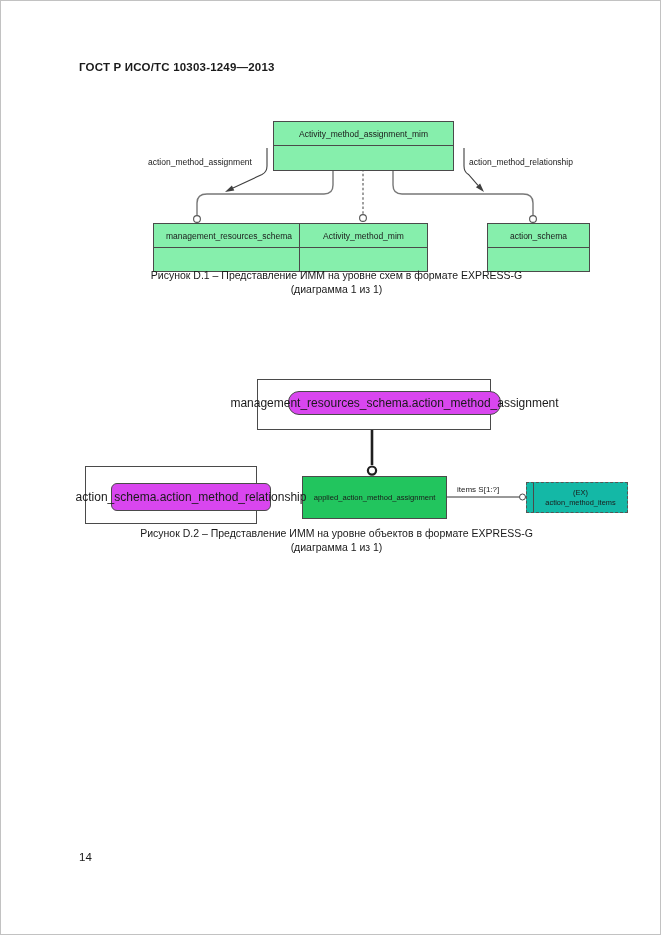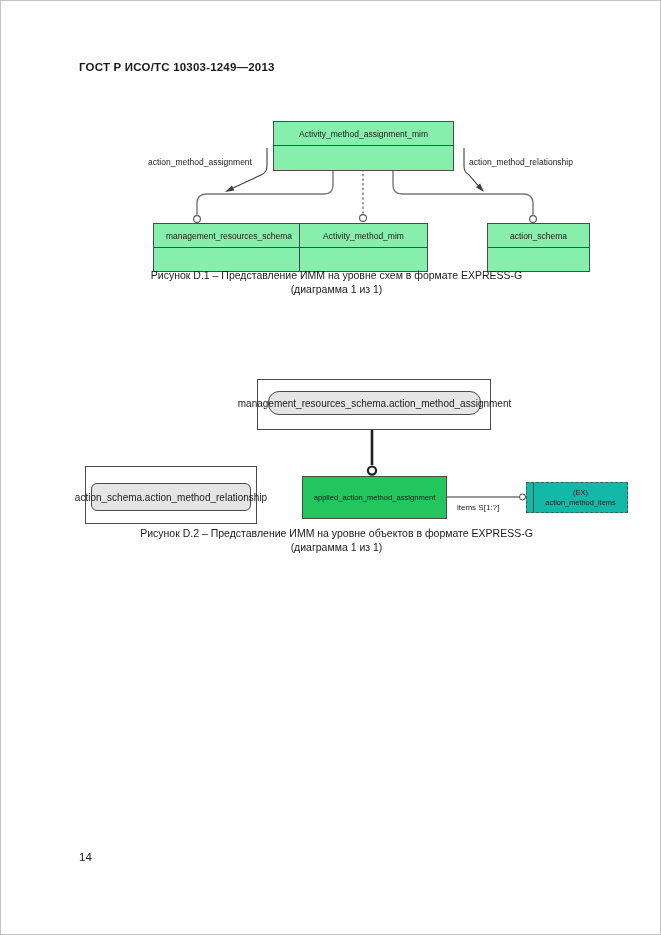--- a/index.html
+++ b/index.html
@@ -16,22 +16,22 @@
   .ebox{position:absolute;background:#86efac;border:1.2px solid #4a4a4a;z-index:2;}
   .ebox .cap{height:23px;border-bottom:1.2px solid #4a4a4a;display:flex;align-items:center;justify-content:center;
              font-size:8.5px;white-space:nowrap;}
   
   .rel-label{position:absolute;font-size:8.5px;white-space:nowrap;z-index:3;}
   
   .caption{position:absolute;left:10px;width:651px;text-align:center;font-size:10.5px;line-height:13.5px;z-index:3;}
 
   
   .orect{position:absolute;background:#fff;border:1.1px solid #4a4a4a;z-index:2;}
-  .stadium{position:absolute;background:#e5e5e5;border:1px solid #4a4a4a;display:flex;align-items:center;justify-content:center;
-           font-size:10px;white-space:nowrap;z-index:3;}
+  .stadium{position:absolute;background:#d946ef;border:1px solid #4a4a4a;display:flex;align-items:center;justify-content:center;
+           font-size:12px;white-space:nowrap;z-index:3;margin-left:20px;}
   .plainbox{position:absolute;background:#22c55e;border:1.2px solid #4a4a4a;display:flex;align-items:center;justify-content:center;
            font-size:7.6px;white-space:nowrap;z-index:2;}
   .dashedbox{position:absolute;background:#14b8a6;border:1px dashed #555;display:flex;flex-direction:column;align-items:center;
            justify-content:center;font-size:7.4px;line-height:9.5px;white-space:nowrap;z-index:2;}
   .dashedbox .vline{position:absolute;left:6px;top:0;bottom:0;width:0;border-left:1px solid #4a4a4a;}
   .items-label{position:absolute;font-size:8px;white-space:nowrap;z-index:3;}
   svg{position:absolute;left:0;top:0;z-index:1;}
 </style>
 </head>
 <body>
@@ -98,21 +98,21 @@
 
   <div class="orect" style="left:84px;top:465px;width:170px;height:56px;"></div>
   <div class="stadium" style="left:90px;top:482px;width:158px;height:26px;border-radius:6px;">
     <span>action_schema.action_method_relationship</span>
   </div>
 
   <div class="plainbox" style="left:301px;top:475px;width:143px;height:41px;">
     <span>applied_action_method_assignment</span>
   </div>
 
-  <div class="items-label" style="left:456px;top:502px;">items S[1:?]</div>
+  <div class="items-label" style="left:456px;top:484px;">items S[1:?]</div>
 
   <div class="dashedbox" style="left:525px;top:481px;width:100px;height:29px;">
     <div class="vline"></div>
     <div style="padding-left:7px;">(EX)</div>
     <div style="padding-left:7px;">action_method_items</div>
   </div>
 
   <div class="caption" style="top:526px;">
     <div>Рисунок D.2 – Представление ИММ на уровне объектов в формате EXPRESS-G</div>
     <div>(диаграмма 1 из 1)</div>

